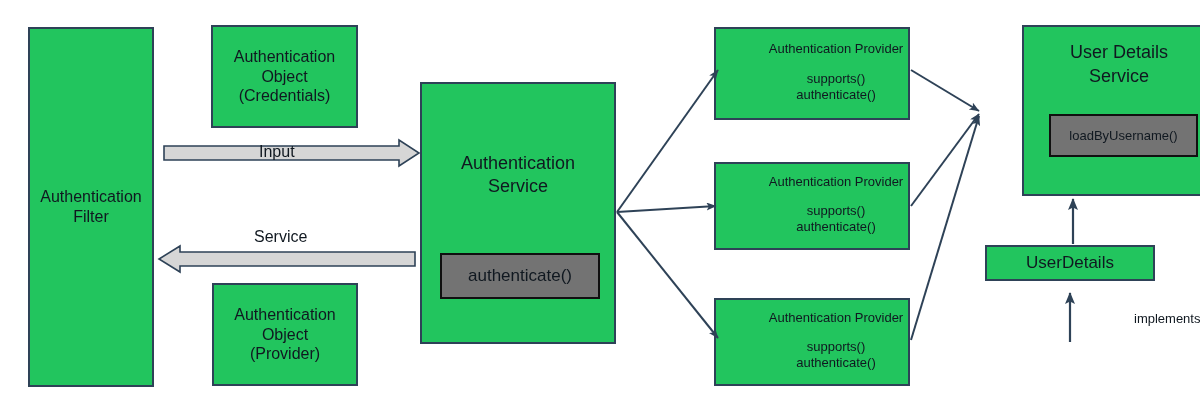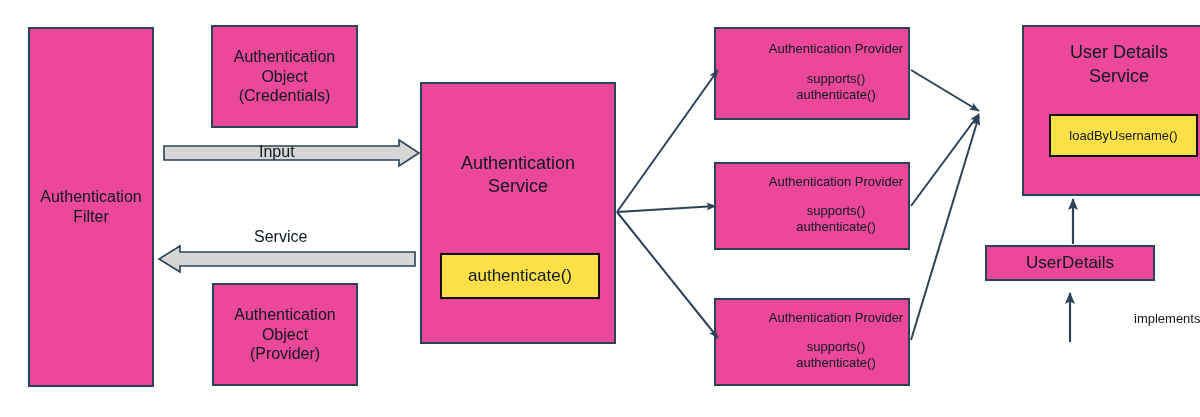--- a/index.html
+++ b/index.html
@@ -11,34 +11,34 @@
     position: relative;
     width: 1200px;
     height: 417px;
     background: #ffffff;
     font-family: "Liberation Sans", sans-serif;
     overflow: hidden;
   }
   .box {
     position: absolute;
     box-sizing: border-box;
-    background: #ec4899;
+    background: #22c55e;
     border: 2px solid #2e4257;
     display: flex;
     flex-direction: column;
     align-items: center;
     justify-content: center;
     text-align: center;
     color: #101820;
     line-height: 1.22;
   }
   .inner-box {
     position: absolute;
     box-sizing: border-box;
-    background: #fde047;
+    background: #737373;
     border: 2px solid #101010;
     display: flex;
     align-items: center;
     justify-content: center;
     text-align: center;
     color: #101820;
   }
   .label {
     position: absolute;
     color: #101820;

